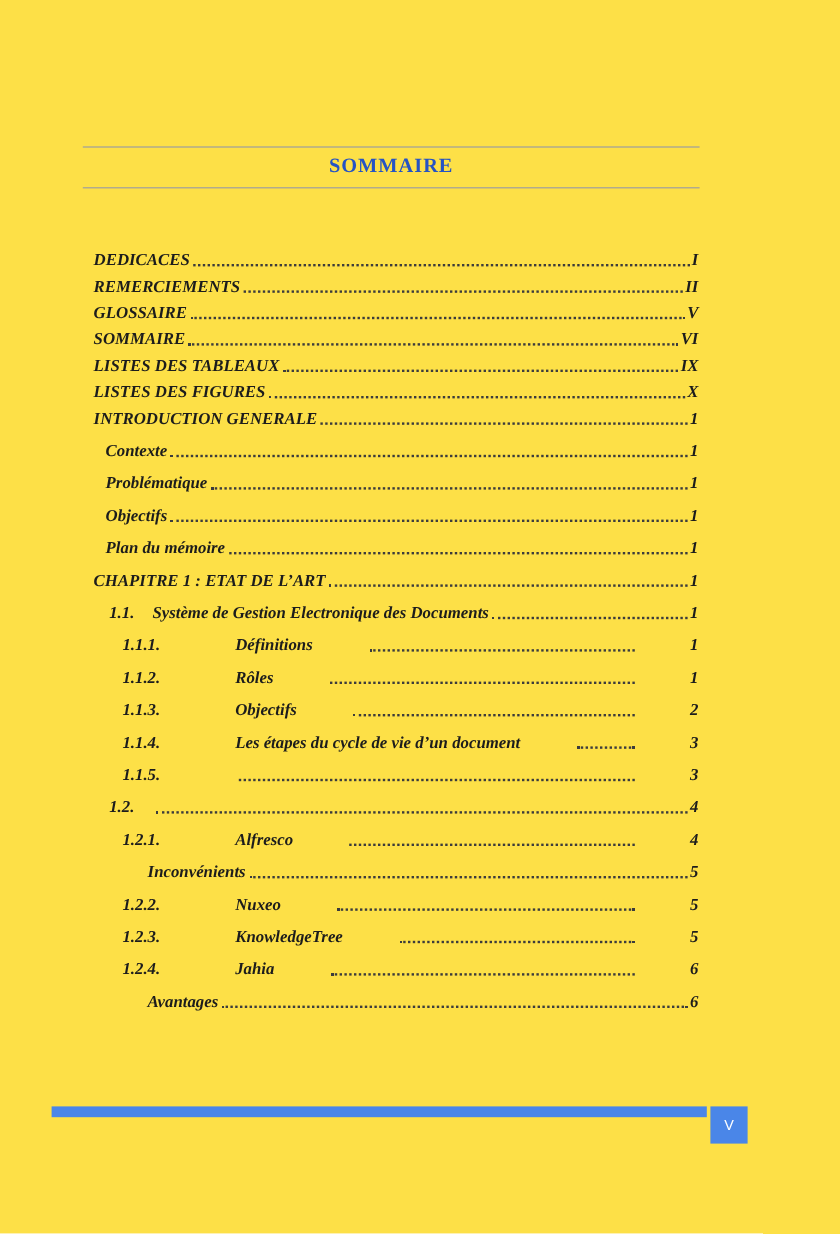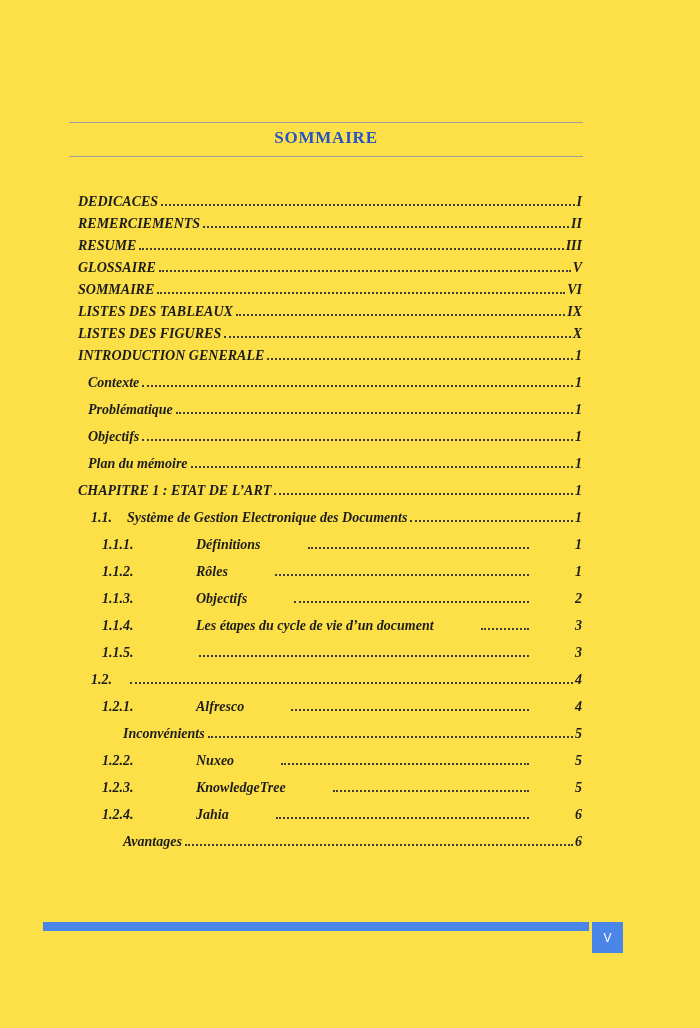--- a/index.html
+++ b/index.html
@@ -31,21 +31,21 @@
     letter-spacing: 0.8px;
     color: var(--title, #2553c4);
     font-family: "Liberation Serif", serif;
   }
 
   
   .toc {
     position: absolute;
     left: 78px;
     width: 504px;
-    top: 188px;
+    top: 204px;
   }
   .row {
     display: flex;
     align-items: flex-end;
     font-style: italic;
     font-weight: bold;
     font-size: 14px;
     white-space: nowrap;
   }
   .row .label { flex: 0 0 auto; }
@@ -105,25 +105,20 @@
         <span class="label">DEDICACES</span>
         <span class="leader"></span>
         <span class="pg">I</span>
       </div>
       <div class="row lvl-front">
         <span class="label">REMERCIEMENTS</span>
         <span class="leader"></span>
         <span class="pg">II</span>
       </div>
       <div class="row lvl-front">
-        <span class="label">RESUME</span>
-        <span class="leader"></span>
-        <span class="pg">III</span>
-      </div>
-      <div class="row lvl-front">
         <span class="label">GLOSSAIRE</span>
         <span class="leader"></span>
         <span class="pg">V</span>
       </div>
       <div class="row lvl-front">
         <span class="label">SOMMAIRE</span>
         <span class="leader"></span>
         <span class="pg">VI</span>
       </div>
       <div class="row lvl-front">

